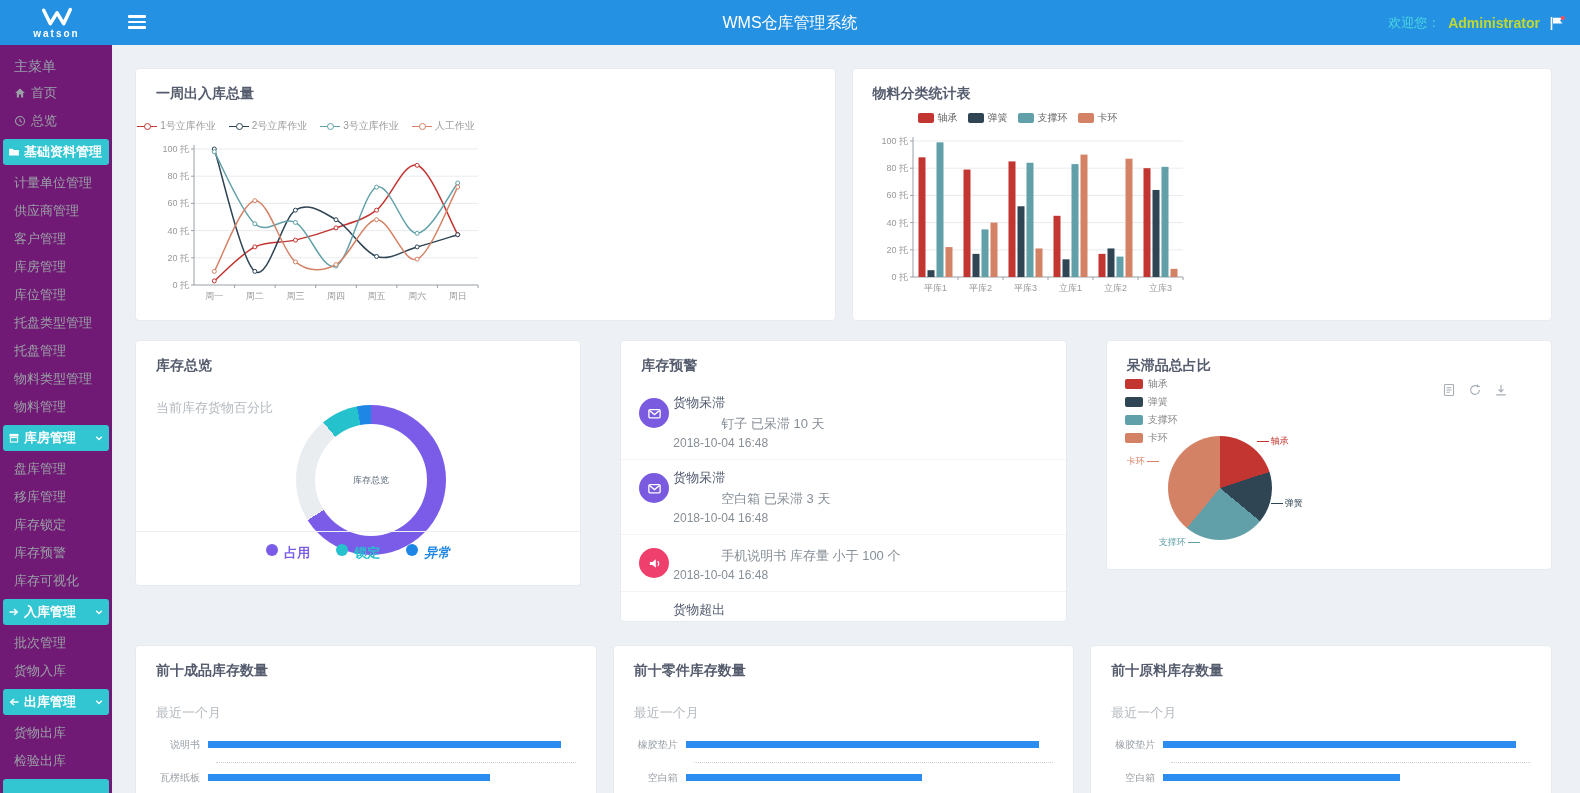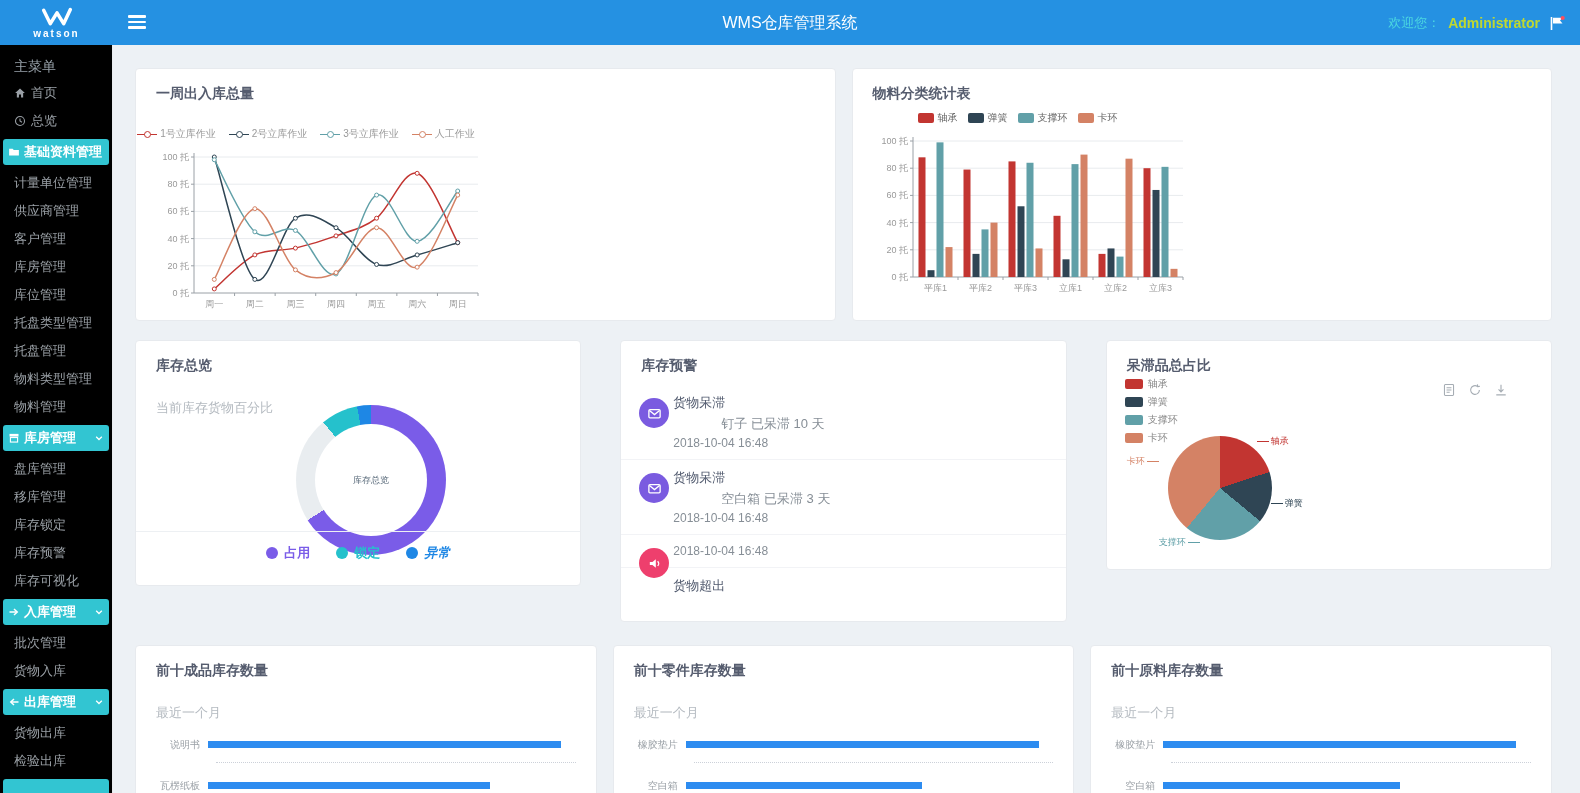--- a/index.html
+++ b/index.html
@@ -14,21 +14,21 @@
   .hamburger{position:absolute;left:128px;top:15px;width:18px;height:15px;cursor:pointer;}
   .hamburger i{display:block;height:2.5px;background:#fff;margin-bottom:3px;border-radius:1px;}
   .htitle{position:absolute;left:50%;transform:translateX(-50%);line-height:45px;color:#fff;font-size:16px;}
   .hright{position:absolute;right:14px;top:0;height:45px;display:flex;align-items:center;gap:8px;}
   .welcome{color:#4ad6e0;font-size:13px;}
   .uname{color:#c0d830;font-size:14px;font-weight:bold;}
   .flag{width:18px;height:16px;display:inline-block;}
   .flag svg{width:100%;height:100%;}
 
   
-  .sidebar{position:absolute;left:0;top:45px;width:113px;bottom:0;background:#000000;border-right:1px solid #e9ecef;z-index:10;}
+  .sidebar{position:absolute;left:0;top:45px;width:113px;bottom:0;background:#701a75;border-right:1px solid #e9ecef;z-index:10;}
   .side-head{padding:13px 14px 3px;font-size:14px;color:#98a2aa;}
   .side-link{height:28px;padding-left:14px;font-size:13px;color:#9aa0a6;display:flex;align-items:center;gap:5px;cursor:pointer;white-space:nowrap;}
   .side-group{height:26px;margin:4px 3px;background:#32c5d2;border-radius:3px;color:#fff;font-size:13px;font-weight:bold;display:flex;align-items:center;padding:0 5px;gap:4px;cursor:pointer;white-space:nowrap;}
   .side-group.partial{height:26px;}
   .ic{display:inline-block;}
   .ic svg{display:block;width:100%;height:100%;}
   .s-ic{width:12px;height:12px;flex:0 0 12px;}
   .s-chev{width:10px;height:10px;margin-left:auto;}
 
   
@@ -39,37 +39,37 @@
   .card{background:#fff;border:1px solid #e7eaee;border-radius:4px;flex:1;position:relative;overflow:hidden;}
   .card h3{margin:16px 0 0 20px;font-size:14px;font-weight:bold;color:#555c6e;}
   .subtitle{margin:24px 0 0 20px;font-size:13px;color:#b4bac0;}
   .row1 .card{height:253px;}
   .card-donut{height:246px;}
   .card-alerts{height:282px;}
   .card-pie{height:230px;}
   .card-hbar{height:260px;}
 
   
-  .legend-line{width:340px;margin-top:24px;display:flex;justify-content:center;gap:13px;}
+  .legend-line{width:340px;margin-top:16px;display:flex;justify-content:center;gap:13px;}
   .legend-line .li{display:flex;align-items:center;gap:3px;font-size:10px;color:#999;cursor:pointer;}
   .lml{display:inline-block;width:20px;height:8px;position:relative;}
   .lml::before{content:'';position:absolute;left:0;right:0;top:3.5px;border-top:1.5px solid currentColor;}
   .lml::after{content:'';position:absolute;left:7px;top:1px;width:5px;height:5px;border:1.2px solid currentColor;border-radius:50%;background:#fff;}
   .legend-bar{width:330px;margin-top:8px;display:flex;justify-content:center;gap:10px;}
   .legend-bar .li{display:flex;align-items:center;gap:4px;font-size:10px;color:#666;cursor:pointer;}
   .sw{width:16px;height:10px;border-radius:2px;display:inline-block;}
 
   svg.chart{display:block;margin:4px 0 0 12px;}
 
   
   .donut{width:150px;height:150px;border-radius:50%;position:absolute;left:160px;top:64px;}
   .donut-hole{position:absolute;left:19px;top:19px;width:112px;height:112px;border-radius:50%;background:#fff;display:flex;align-items:center;justify-content:center;font-size:9px;color:#5a6b7b;}
   .donut-divider{position:absolute;left:0;right:0;top:190px;border-top:1px solid #edf0f3;}
   .donut-legend{position:absolute;top:203px;left:0;width:100%;display:flex;justify-content:center;gap:26px;}
-  .donut-legend .li{display:flex;align-items:center;gap:6px;font-size:13px;font-weight:bold;cursor:pointer;}
+  .donut-legend .li{display:flex;align-items:flex-start;gap:6px;font-size:13px;font-weight:bold;cursor:pointer;}
   .dot{width:12px;height:12px;border-radius:50%;display:inline-block;}
 
   
   #alert-list{margin-top:10px;}
   .alert-item{position:relative;padding:9px 20px 9px 52px;border-bottom:1px solid #f2f3f6;cursor:pointer;}
   .alert-item:last-child{border-bottom:none;}
   .a-ic{position:absolute;left:18px;top:13px;width:30px;height:30px;border-radius:50%;display:flex;align-items:center;justify-content:center;}
   .a-ic svg{width:15px;height:15px;}
   .a-title{font-size:13px;color:#515a6e;}
   .a-desc{font-size:13px;color:#868e96;margin:3px 0 3px 48px;}
@@ -81,21 +81,21 @@
   .pie-legend .sw{width:18px;height:10px;}
   .toolbox{position:absolute;left:335px;top:42px;display:flex;gap:12px;color:#a6adb4;}
   .toolbox .tb{width:14px;height:14px;cursor:pointer;}
   .toolbox svg{width:100%;height:100%;}
   .pie{position:absolute;left:61px;top:95px;width:104px;height:104px;border-radius:50%;}
   .pie-label{position:absolute;font-size:9px;display:flex;align-items:center;gap:2px;white-space:nowrap;}
   .pl-dash{display:inline-block;width:12px;border-top:1px solid currentColor;}
 
   
   .hbars{margin:16px 20px 0 18px;}
-  .hblock{height:33px;margin-top:8px;}
+  .hblock{height:33px;}
   .hrow{display:flex;align-items:center;height:14px;}
   .hlabel{width:54px;text-align:right;font-size:10px;color:#9aa0a6;padding-right:8px;white-space:nowrap;overflow:hidden;}
   .htrack{flex:1;position:relative;height:8px;}
   .hfill{position:absolute;left:0;top:0;height:7px;background:#2d8cf0;}
   .hsep{margin-left:62px;border-bottom:1px dotted #ccd1d9;height:11px;}
 </style>
 </head>
 <body>
 
 <div class="app-header">
@@ -475,20 +475,21 @@
             <div class="a-desc">空白箱 已呆滞 3 天</div>
             <div class="a-time">2018-10-04 16:48</div>
           </div>
           <div class="alert-item">
             <span class="a-ic" style="background: rgb(238, 63, 109);">
               <svg viewBox="0 0 16 16">
                 <path d="M3 6.4 H5.8 L9.4 3.4 V12.6 L5.8 9.6 H3 Z" fill="#fff"></path>
                 <path d="M11.4 5.4 Q13.6 8 11.4 10.6" stroke="#fff" stroke-width="1.3" fill="none"></path>
               </svg>
             </span>
+            <div class="a-desc">手机说明书 库存量 小于 100 个</div>
             <div class="a-time">2018-10-04 16:48</div>
           </div>
           <div class="alert-item">
             <div class="a-title">货物超出</div>
           </div>
         </div>
     </section>
 
     <section class="card card-pie">
       <h3>呆滞品总占比</h3>

